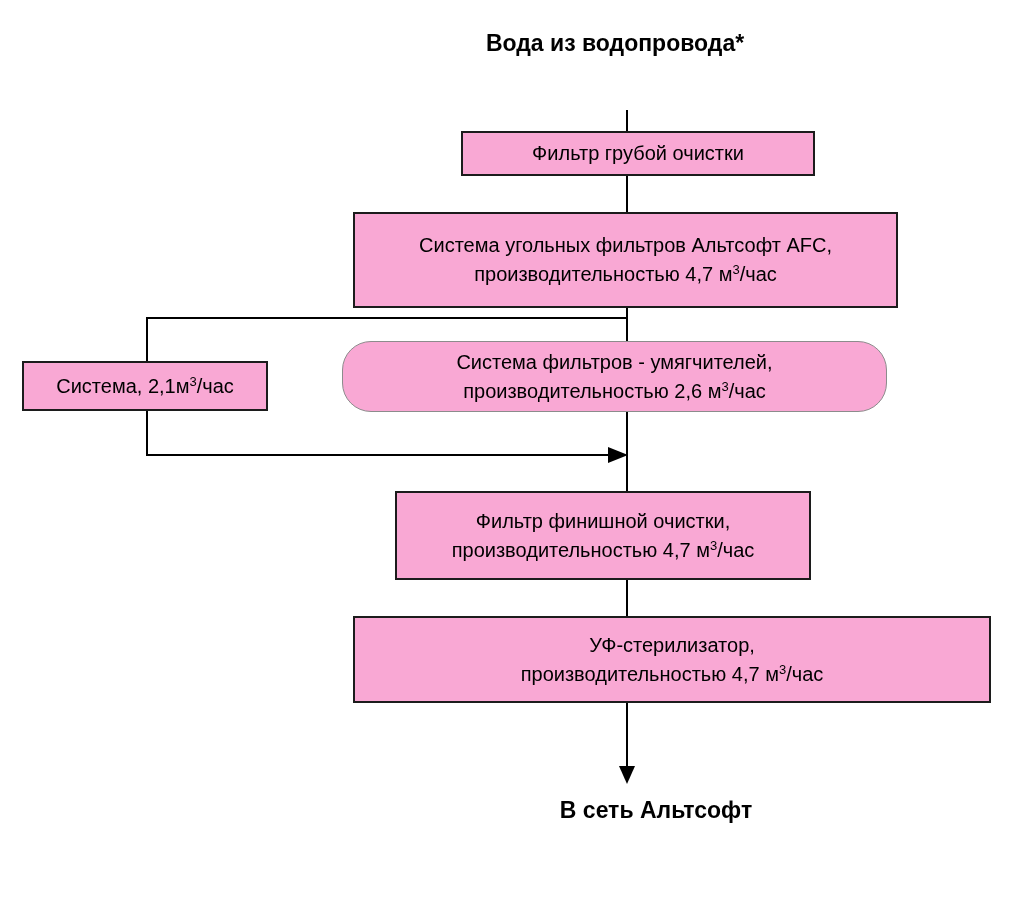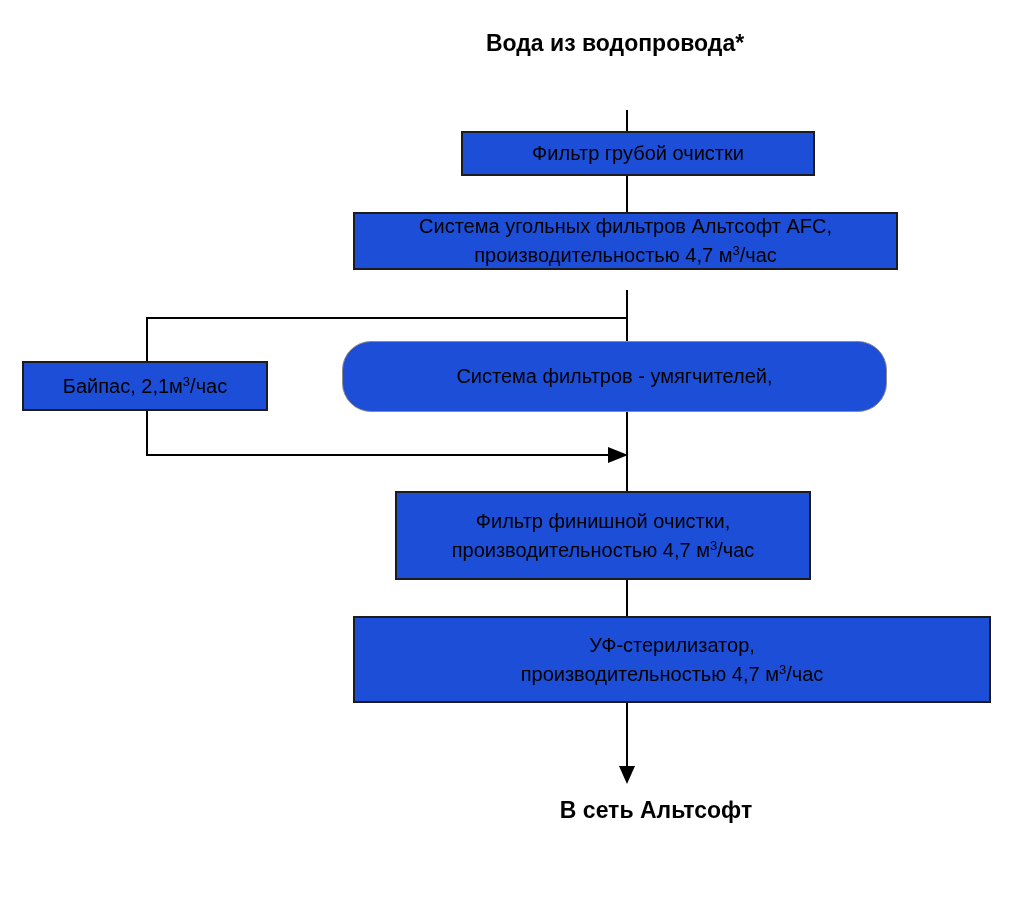--- a/index.html
+++ b/index.html
@@ -19,21 +19,21 @@
   #connectors {
     position: absolute;
     left: 0;
     top: 0;
     width: 1024px;
     height: 909px;
   }
   .box {
     position: absolute;
     box-sizing: border-box;
-    background: #1d4ed8;
+    background: #f9a8d4;
     border: 2px solid #1c1c1c;
     display: flex;
     flex-direction: column;
     justify-content: center;
     align-items: center;
     text-align: center;
     font-size: 20px;
     line-height: 29px;
     white-space: nowrap;
   }
@@ -79,38 +79,41 @@
   <div id="title-caption" class="caption">
     <span>Вода из водопровода*</span>
   </div>
 
   <div class="box" style="left:461px; top:131px; width:354px; height:45px;">
     <div>
       <span>Фильтр грубой очистки</span>
     </div>
   </div>
 
-  <div class="box" style="left:353px; top:212px; width:545px; height:58px;">
+  <div class="box" style="left:353px; top:212px; width:545px; height:96px;">
     <div>
       <span>Система угольных фильтров Альтсофт AFC,</span>
     </div>
     <div>
       <span>производительностью 4,7 м</span><span class="sup">3</span><span>/час</span>
     </div>
   </div>
 
   <div class="box" style="left:22px; top:361px; width:246px; height:50px;">
     <div>
-      <span>Байпас, 2,1м</span><span class="sup">3</span><span>/час</span>
+      <span>Система, 2,1м</span><span class="sup">3</span><span>/час</span>
     </div>
   </div>
 
   <div class="box box--soft" style="left:342px; top:341px; width:545px; height:71px;border-radius:29px;">
     <div>
       <span>Система фильтров - умягчителей,</span>
+    </div>
+    <div>
+      <span>производительностью 2,6 м</span><span class="sup">3</span><span>/час</span>
     </div>
   </div>
 
   <div class="box" style="left:395px; top:491px; width:416px; height:89px;">
     <div>
       <span>Фильтр финишной очистки,</span>
     </div>
     <div>
       <span>производительностью 4,7 м</span><span class="sup">3</span><span>/час</span>
     </div>

